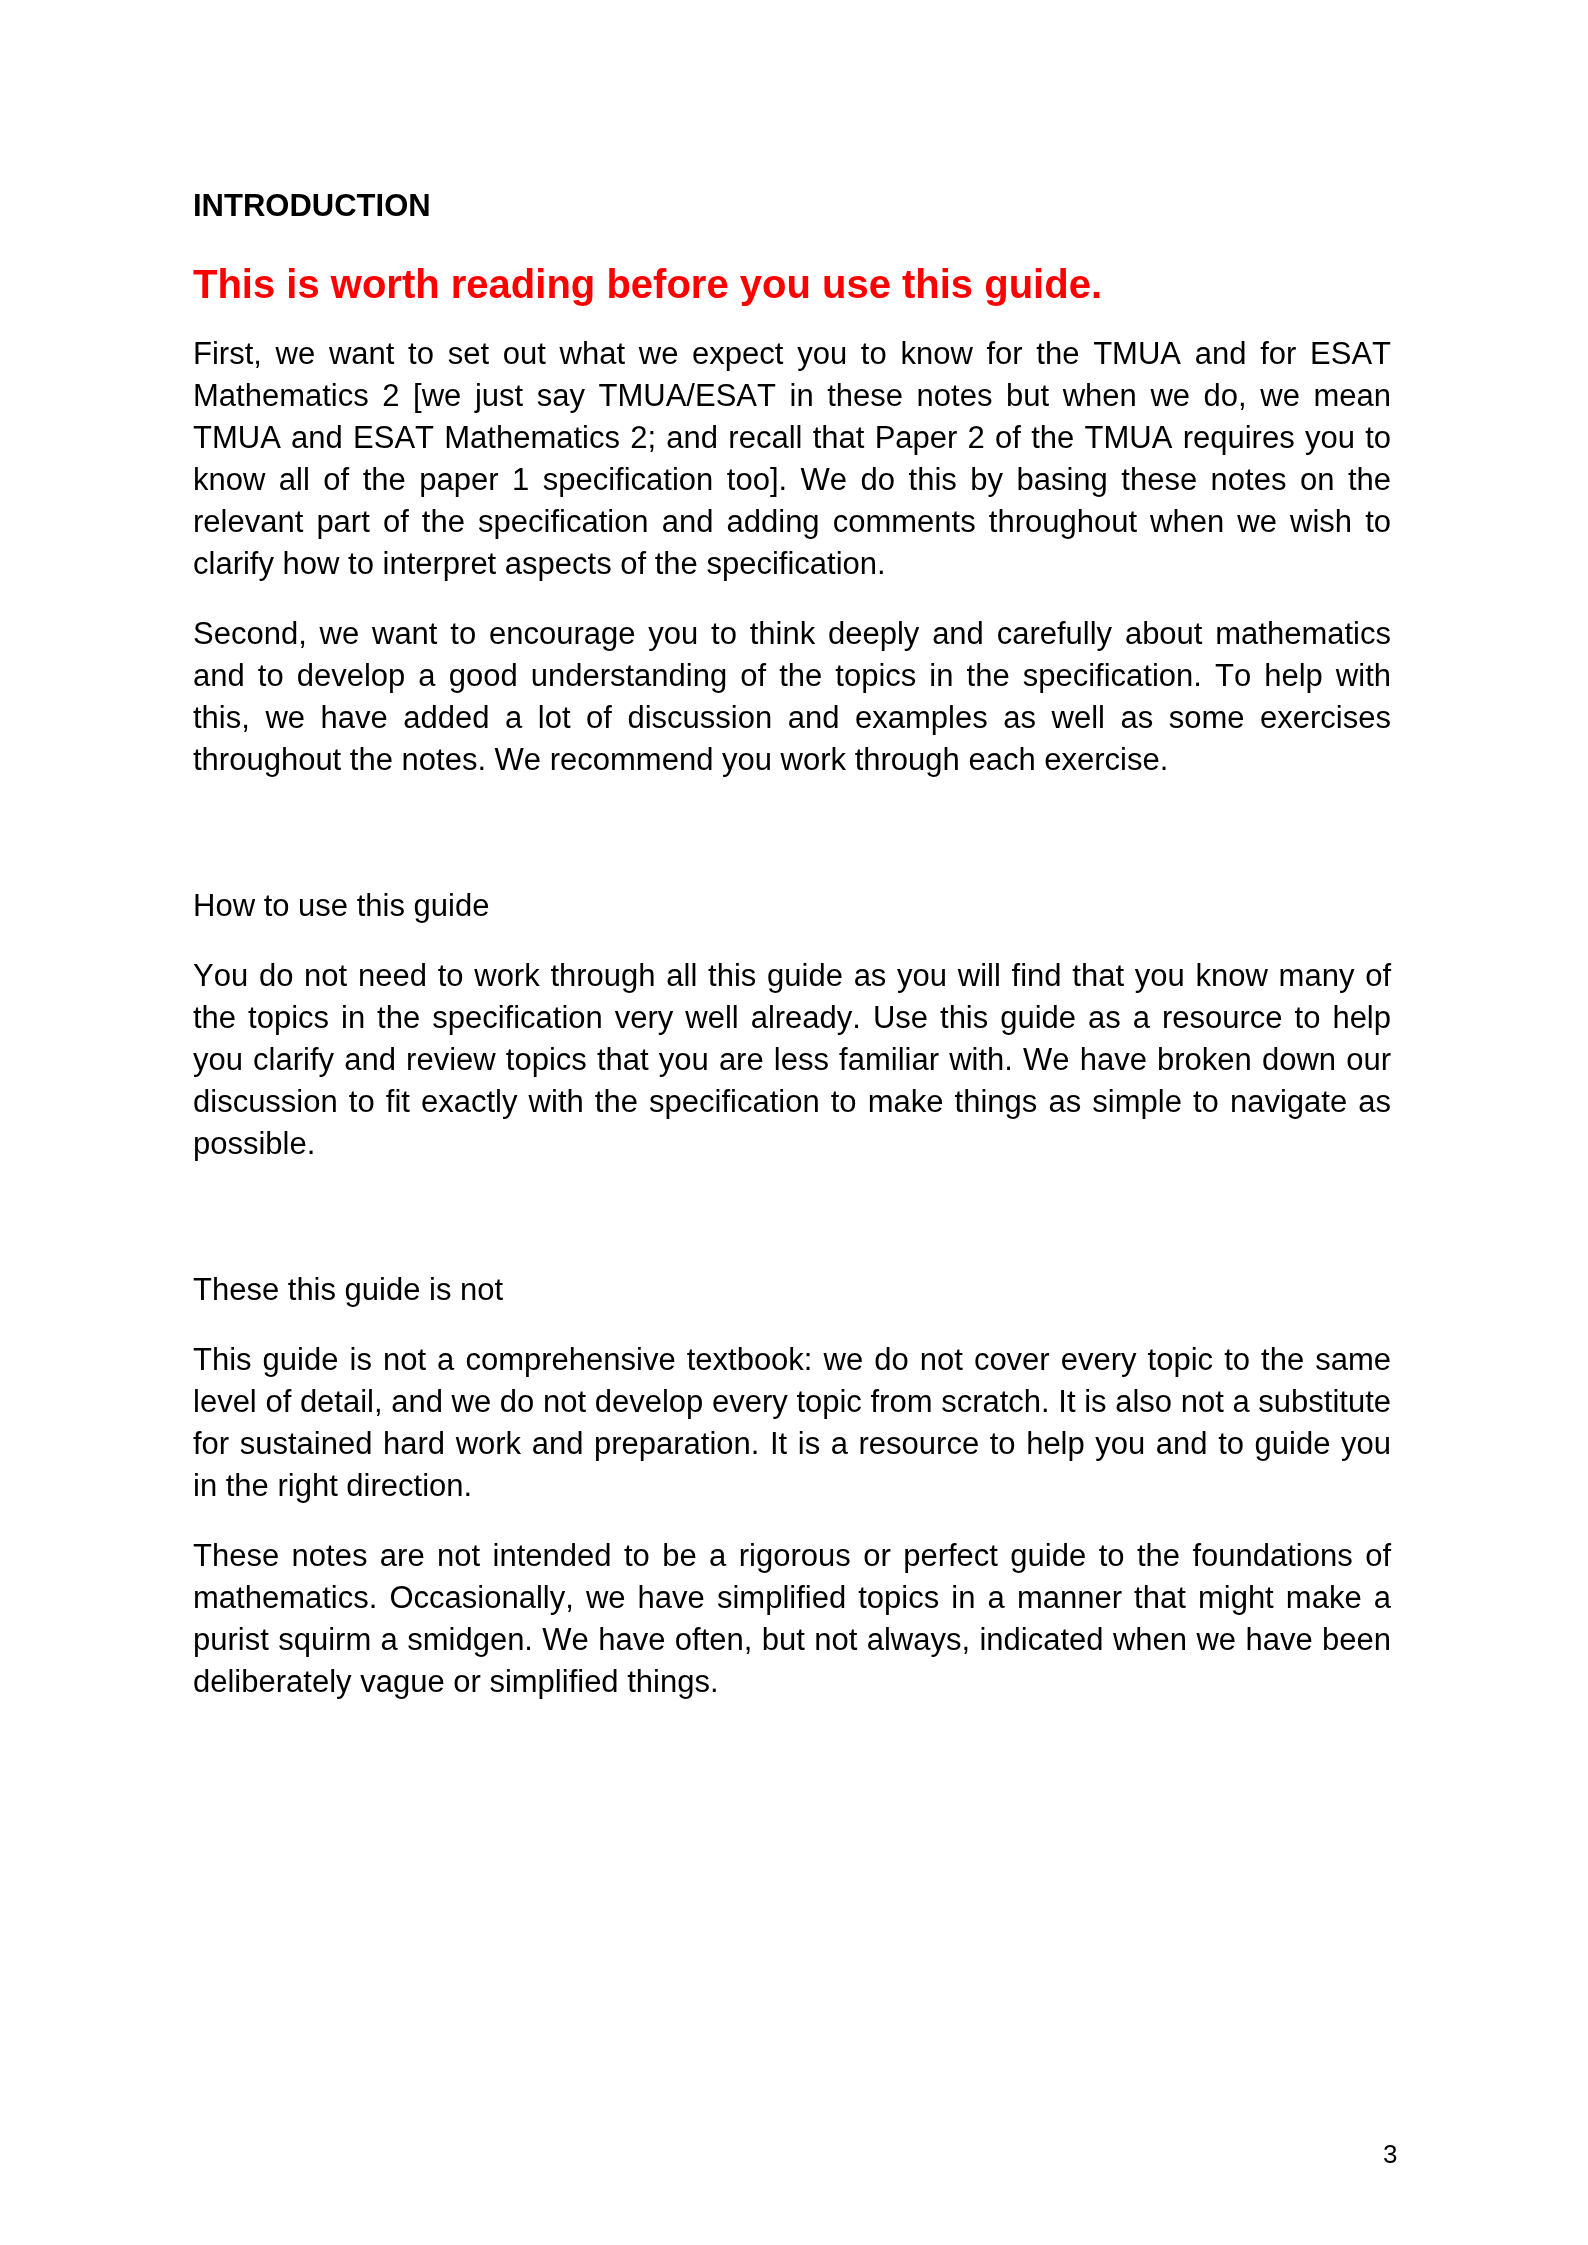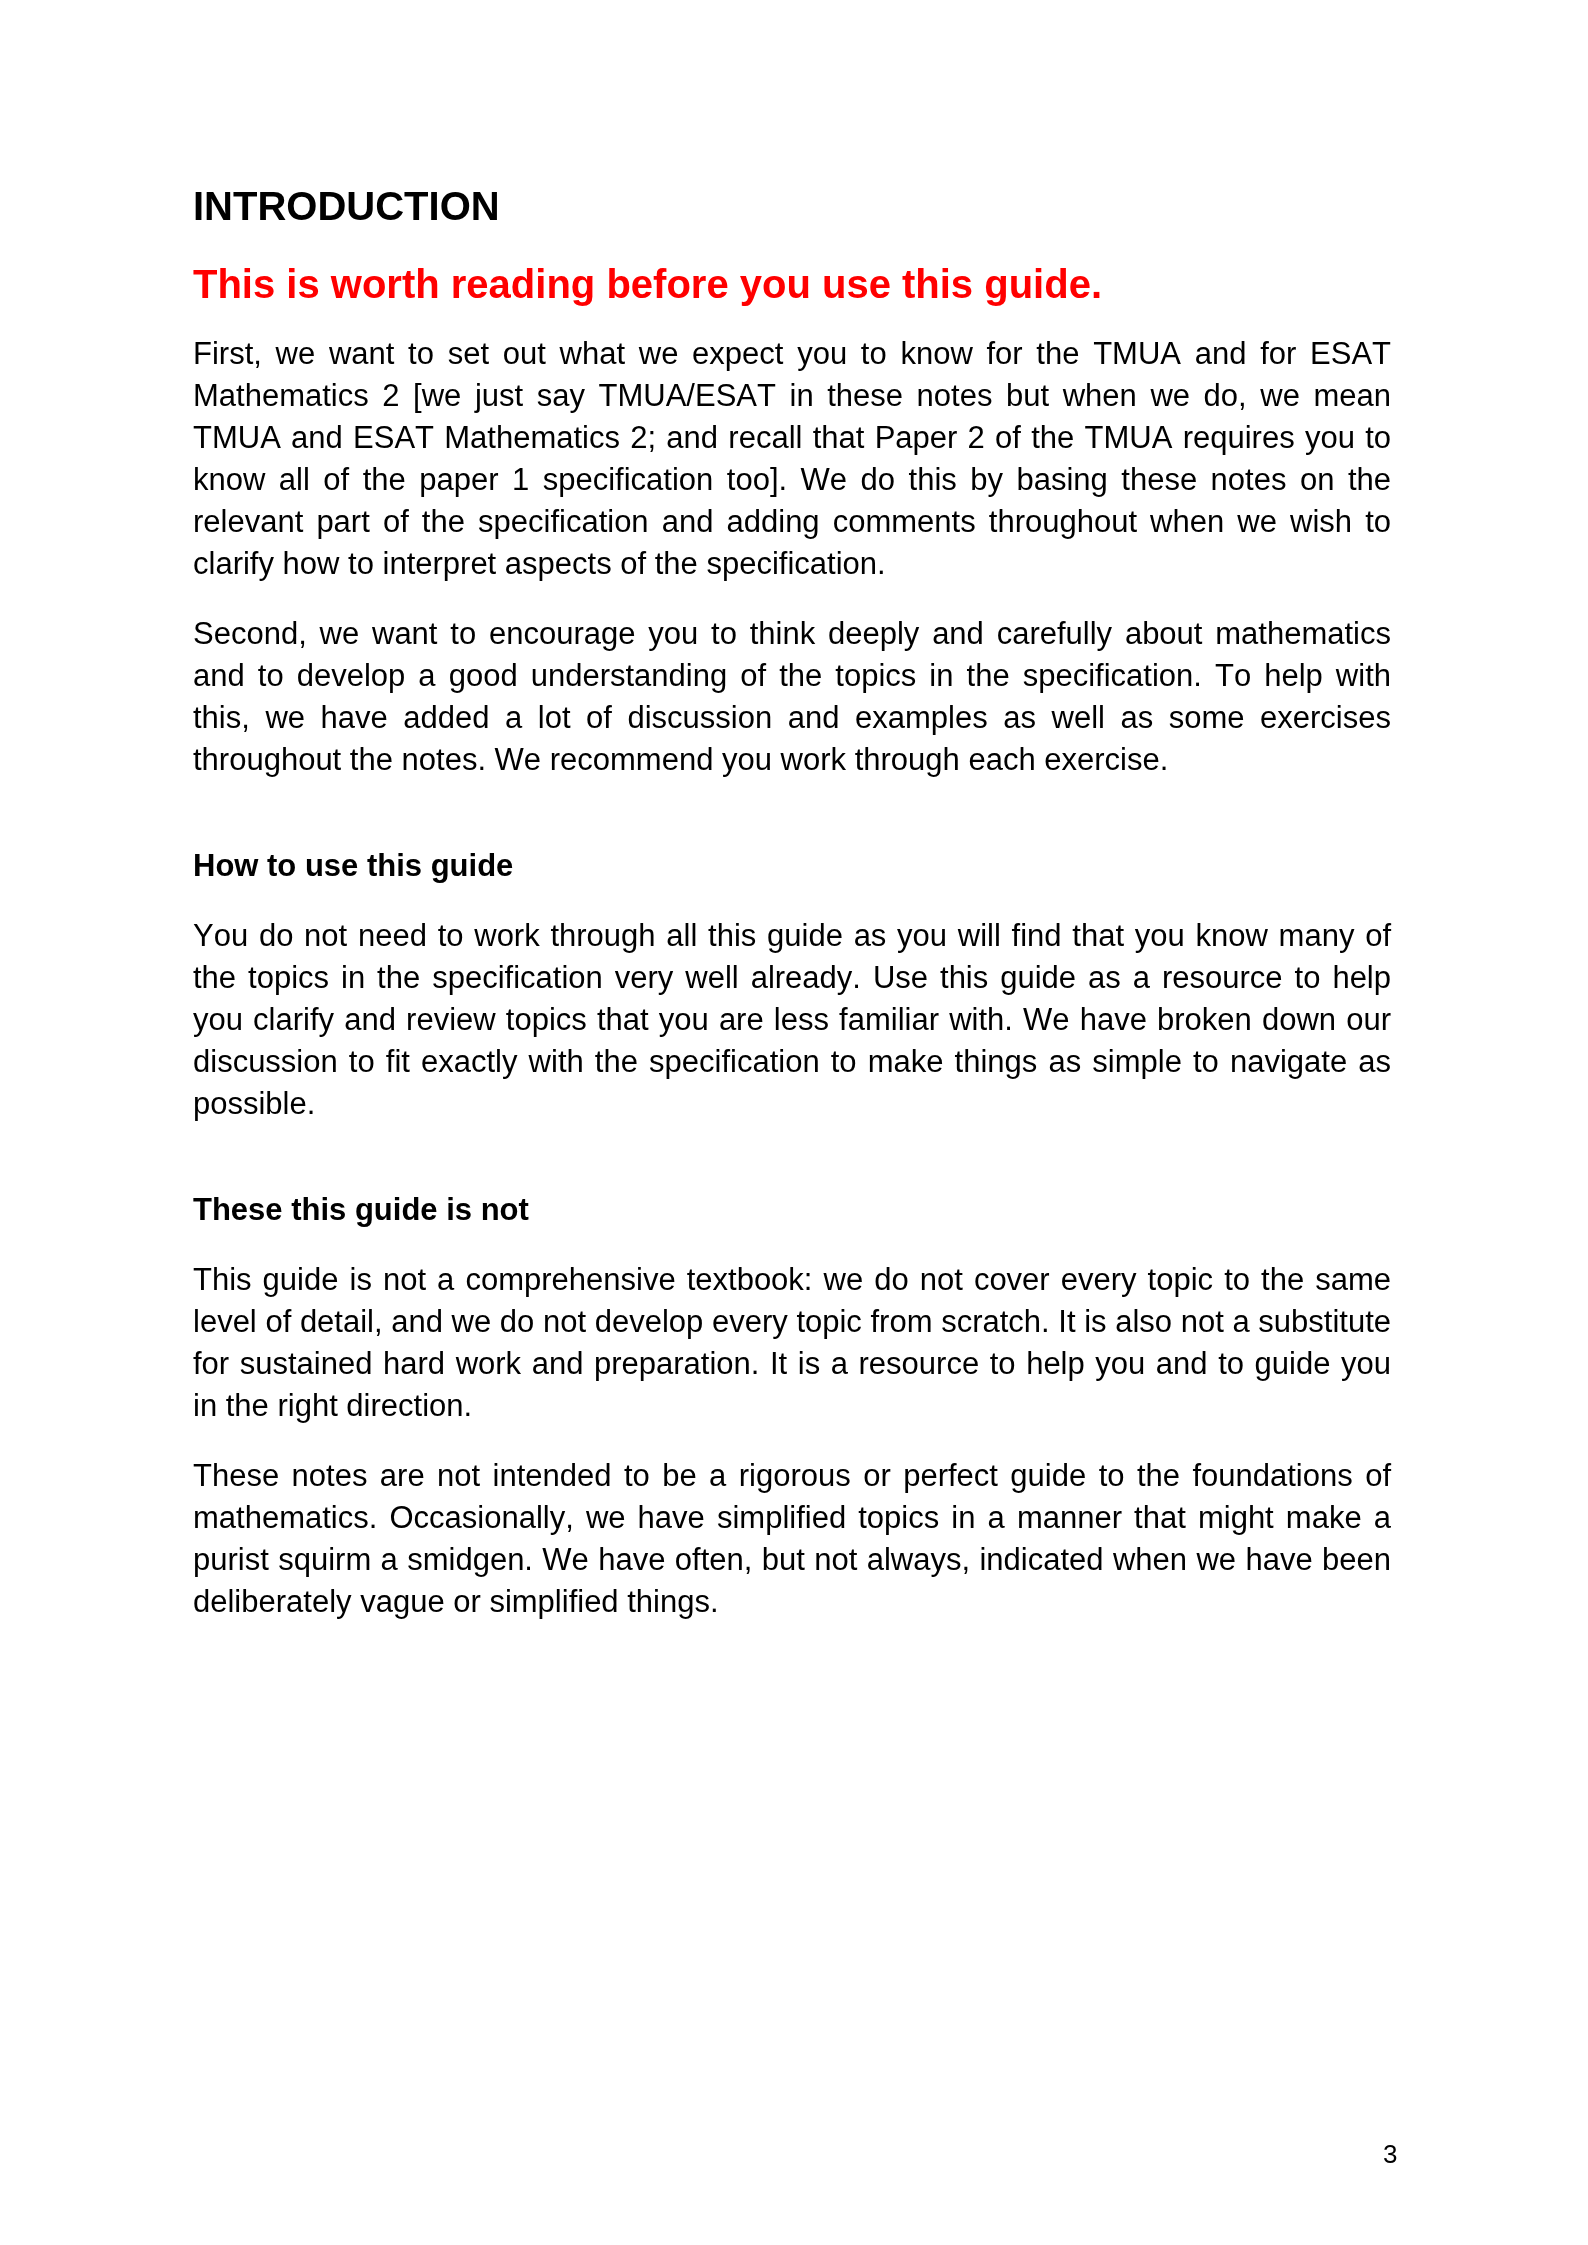--- a/index.html
+++ b/index.html
@@ -18,42 +18,42 @@
     text-rendering: optimizeSpeed;
     overflow: hidden;
   }
   .content {
     position: absolute;
     left: 193px;
     top: 185px;
     width: 1198px;
   }
   .doc-heading {
-    font-size: 40px;
+    font-size: 31px;
     line-height: 42px;
     font-weight: bold;
     margin: 0;
   }
   .notice {
     font-size: 40px;
     line-height: 42px;
     font-weight: bold;
     margin: 36px 0 0 0;
   }
   p.body {
     font-size: 31px;
     line-height: 42px;
     margin: 28px 0 0 0;
     text-align: justify;
   }
   h2.section-heading {
     font-size: 31px;
     line-height: 42px;
-    font-weight: bold;
-    margin: 64px 0 0 0;
+    font-weight: normal;
+    margin: 104px 0 0 0;
   }
   .page-number {
     position: absolute;
     left: 1383px;
     top: 2140px;
     font-size: 26px;
     line-height: 28px;
   }
 </style>
 </head>

